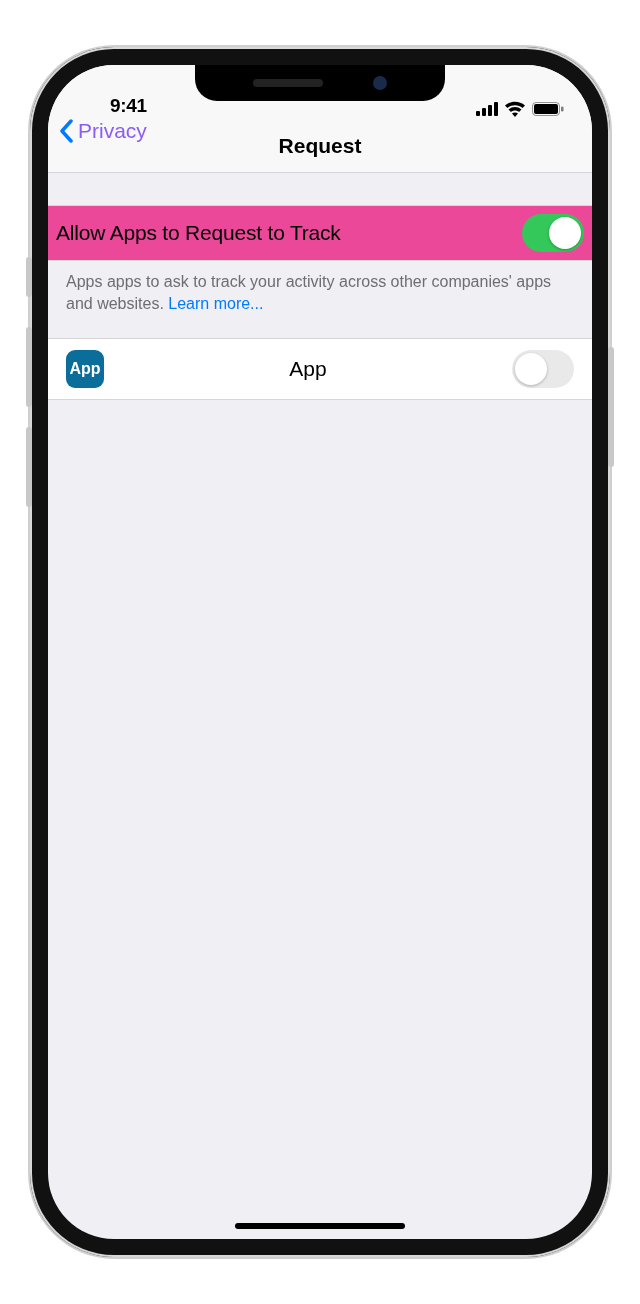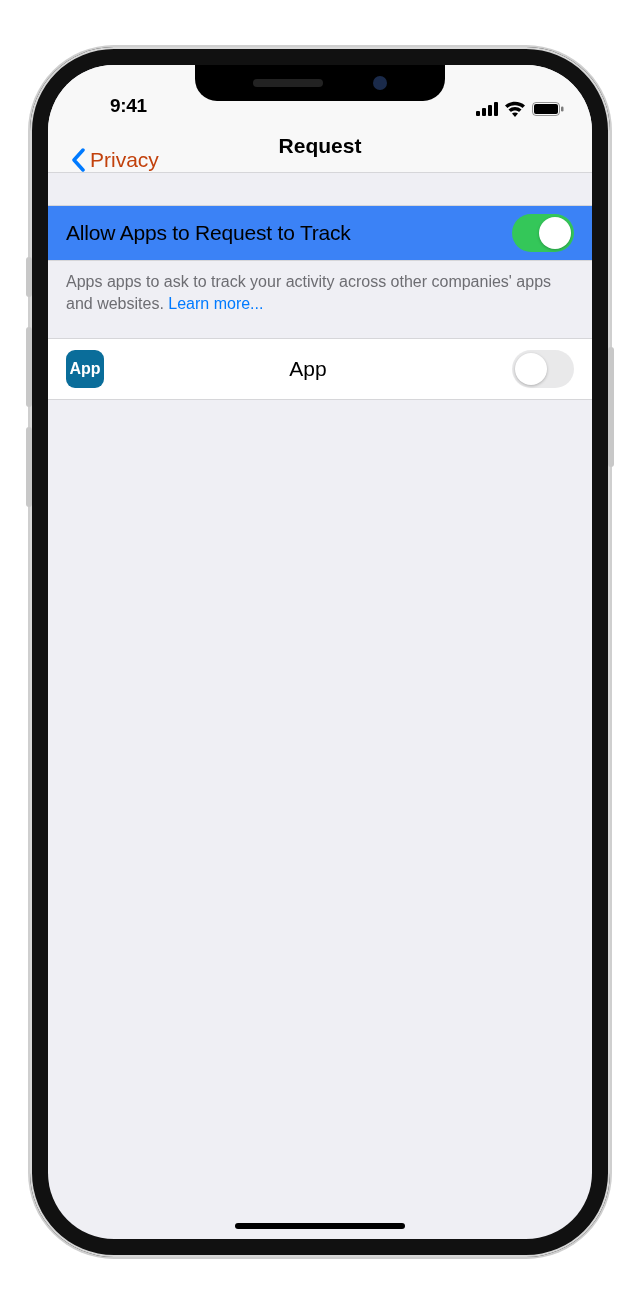--- a/index.html
+++ b/index.html
@@ -79,40 +79,40 @@
     height: 54px;
     background: #f8f8f8;
     border-bottom: 1px solid #d6d6d9;
     position: relative;
     display: flex;
     align-items: center;
     justify-content: center;
   }
   .back-btn {
     position: absolute;
-    left: 22px;
+    left: 10px;
     top: 0;
     height: 100%;
     display: flex;
-    align-items: flex-end;
-    color: #c2410c;
+    align-items: flex-start;
+    color: #8b5cf6;
     font-size: 21px;
     gap: 4px;
     cursor: pointer;
   }
   .nav-title {
     font-size: 21px;
     font-weight: 600;
   }
   .content { padding-top: 32px; }
   .cell {
-    background: #3b82f6;
+    background: #ec4899;
     border-top: 1px solid #d6d6d9;
     border-bottom: 1px solid #d6d6d9;
-    padding: 0 18px;
+    padding: 0 8px;
     height: 56px;
     display: flex;
     align-items: center;
     justify-content: space-between;
   }
   .cell-label { font-size: 21px; letter-spacing: -0.2px; }
   .footer-text {
     padding: 10px 18px 24px 18px;
     font-size: 16px;
     line-height: 1.35;

